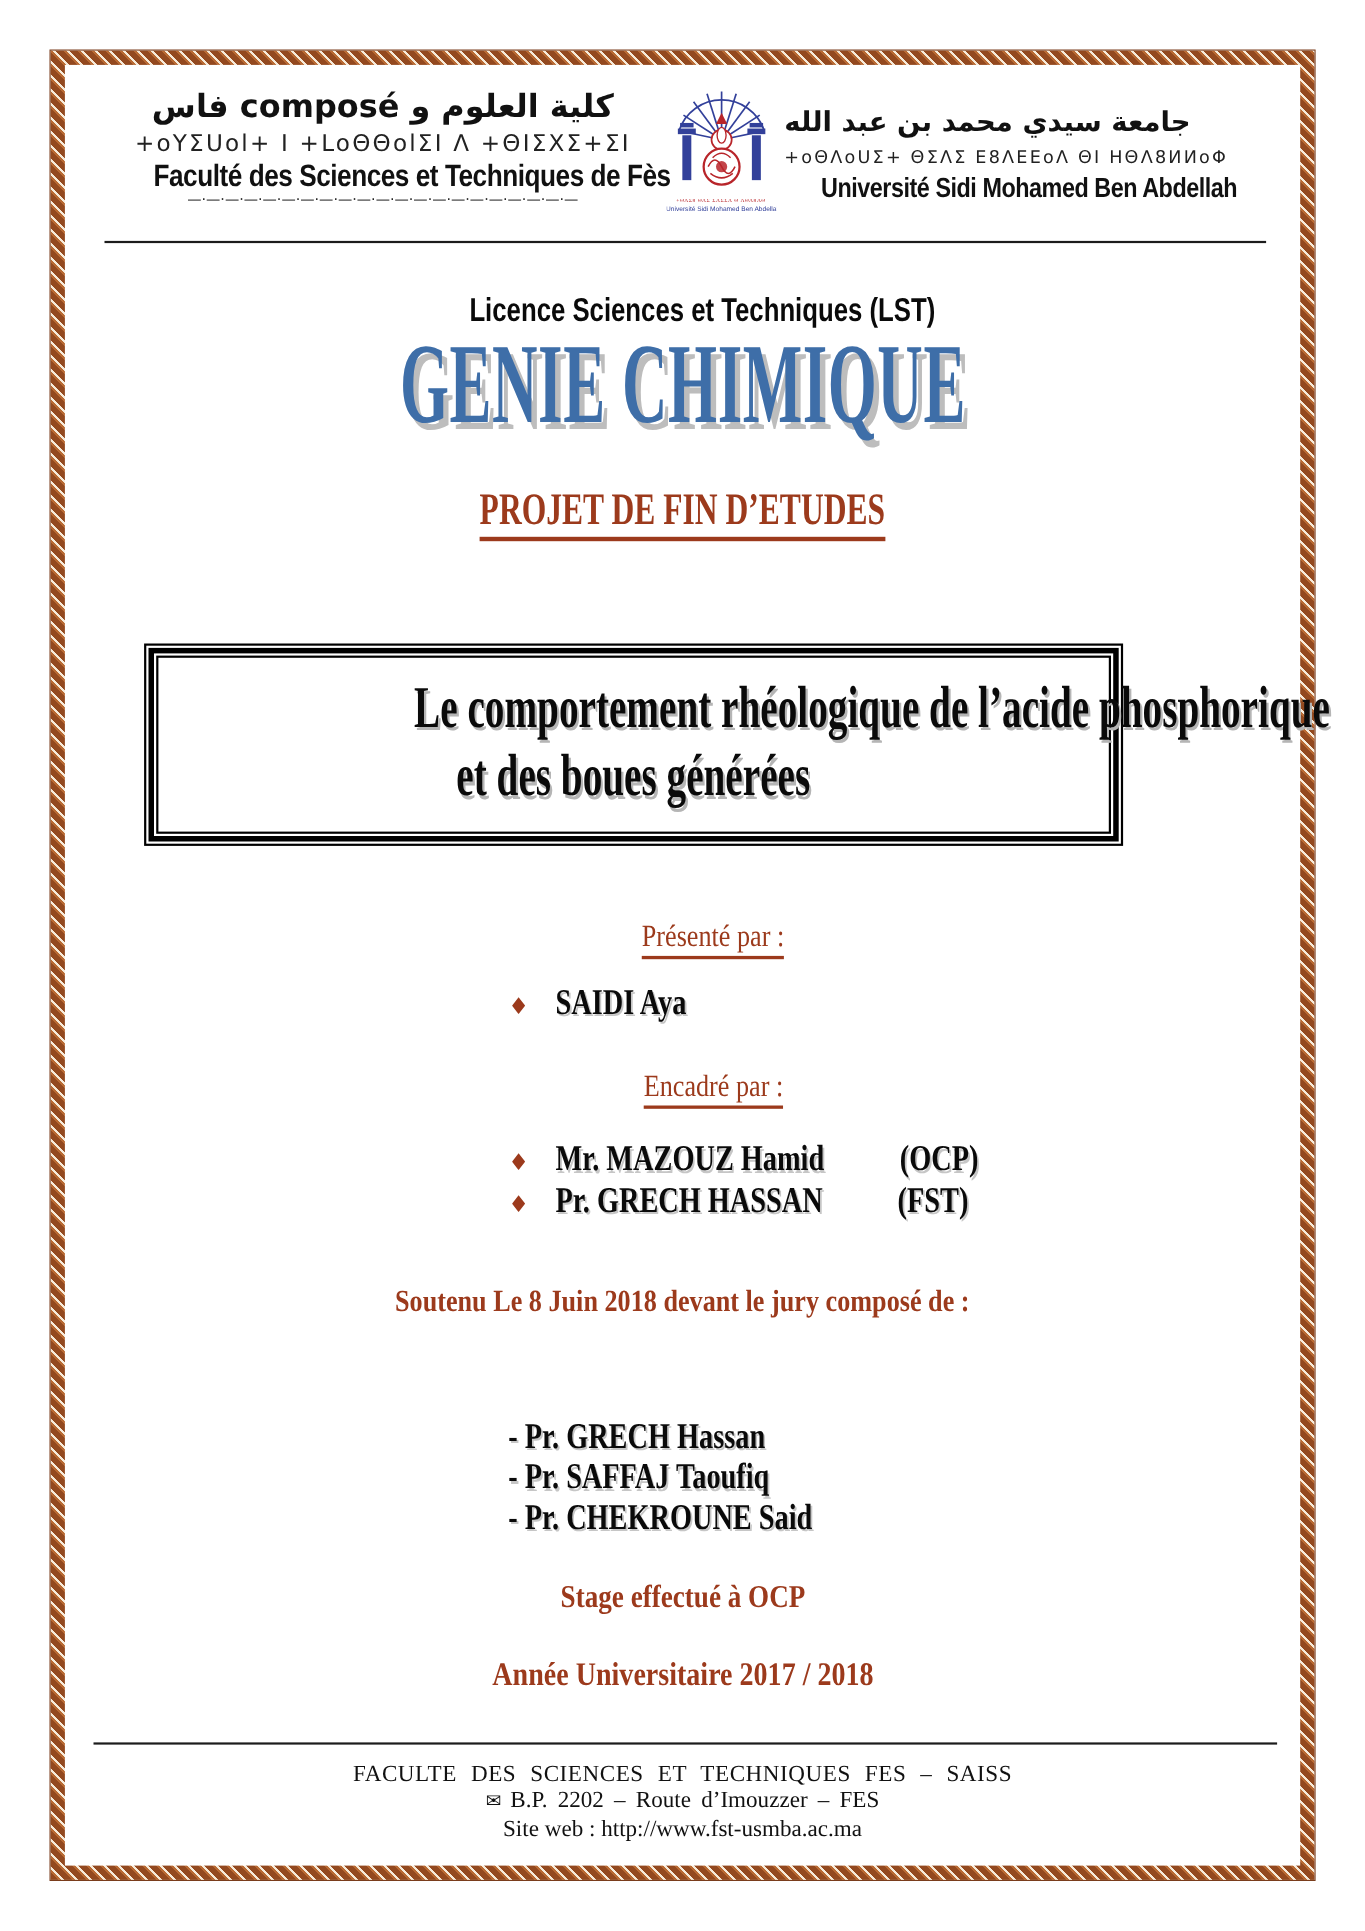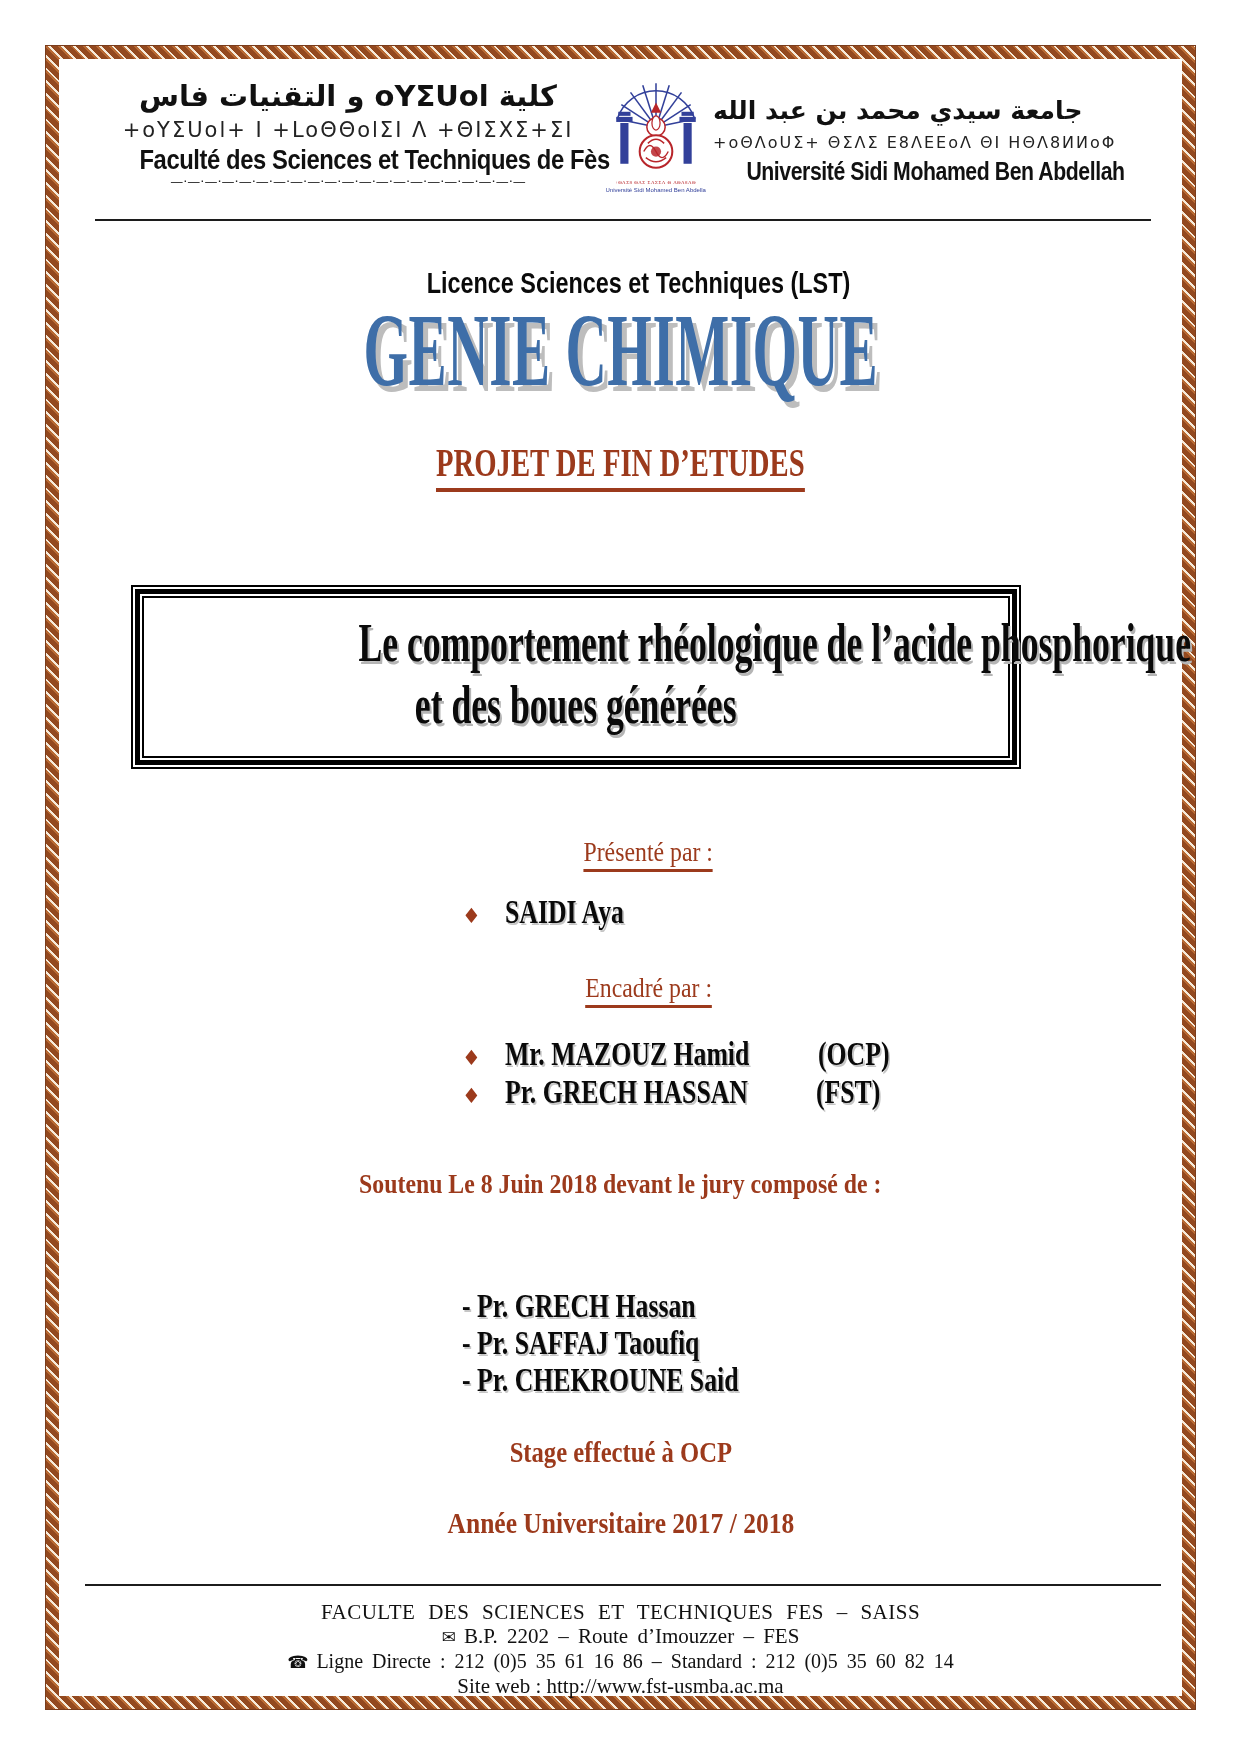--- a/index.html
+++ b/index.html
@@ -42,21 +42,21 @@
 
   .genie{top:300px;font-weight:bold;font-size:104px;line-height:100px;color:#3e6ea8;}
   .genie .sx55{text-shadow:9px 6px 0 #bdbdbd;letter-spacing:1px;}
 
   .projet{top:438px;font-weight:bold;font-size:41px;color:#9c3a1c;}
   .projet .underl{border-bottom:4px solid #9c3a1c;padding-bottom:3px;}
 
   .title-box-outer{position:absolute;top:585px;left:131px;width:890px;box-sizing:border-box;
                    border:2px solid #000;padding:2px;background:#fff;}
   .title-box-mid{border:5px solid #000;padding:2px;}
-  .title-box-inner{border:2px solid #000;padding:14px 0 20px;text-align:center;}
+  .title-box-inner{border:2px solid #000;padding:14px 18px 20px;text-align:center;}
   .thesis-line{font-weight:bold;font-size:54px;line-height:62px;color:#0a0a0a;text-shadow:3px 3px 0 #b5b5b5;}
 
   .rust-head{font-weight:normal;font-size:28px;color:#9c3a1c;}
   .rust-head .underl{border-bottom:3px solid #9c3a1c;padding-bottom:2px;}
   .presente{top:836px;padding-left:56px;}
   .encadre{top:972px;padding-left:56px;}
 
   .bullet-row{position:absolute;left:462px;display:flex;align-items:baseline;}
   .diamond{color:#9c3a1c;font-size:21px;margin-right:24px;font-family:"DejaVu Sans",sans-serif;}
   .black-bold{font-weight:bold;font-size:33px;color:#0a0a0a;text-shadow:2px 2px 0 #c6c6c6;}
@@ -84,21 +84,21 @@
 
 <div class="page">
   <div class="frame">
     <div class="frame-inner"></div>
   </div>
 
   <div class="content">
 
     <div class="header-row">
       <div class="faculty-block">
-        <div class="faculty-arabic">كلية oYΣUol و التقنيات فاس</div>
+        <div class="faculty-arabic">كلية العلوم و composé فاس</div>
         <div class="faculty-tifinagh">+oYΣUol+ I +LoΘΘolΣI Λ +ΘIΣXΣ+ΣI</div>
         <div class="faculty-french"><span class="sx85">Faculté des Sciences et Techniques de Fès</span></div>
         <div class="header-divider">—·—·—·—·—·—·—·—·—·—·—·—·—·—·—·—·—·—·—·—·—</div>
       </div>
 
       <div class="logo-block">
         <svg width="92" height="104" viewBox="0 0 90 102">
           <g stroke="#32409a" stroke-width="1.5" fill="none">
             <path d="M45 54 L7 46"></path>
               <path d="M45 54 L11 32"></path>
@@ -182,18 +182,17 @@
 
     <div class="center stage"><span class="sx85">Stage effectué à OCP</span></div>
 
     <div class="center annee"><span class="sx85">Année Universitaire 2017 / 2018</span></div>
 
     <div class="rule-bottom"></div>
 
     <div class="center footer">
       <div class="l1">FACULTE DES SCIENCES ET TECHNIQUES FES – SAISS</div>
       <div class="l2"><span class="f-icon">✉</span><span>B.P. 2202 – Route d’Imouzzer – FES</span></div>
-      <div class="l3"><span class="f-icon">☎</span><span>Ligne Directe : 212 (0)5 35 61 16 86 – Standard : 212 (0)5 35 60 82 14</span></div>
       <div class="l4">Site web : http://www.fst-usmba.ac.ma</div>
     </div>
 
   </div>
 </div>
 
 </body></html>

